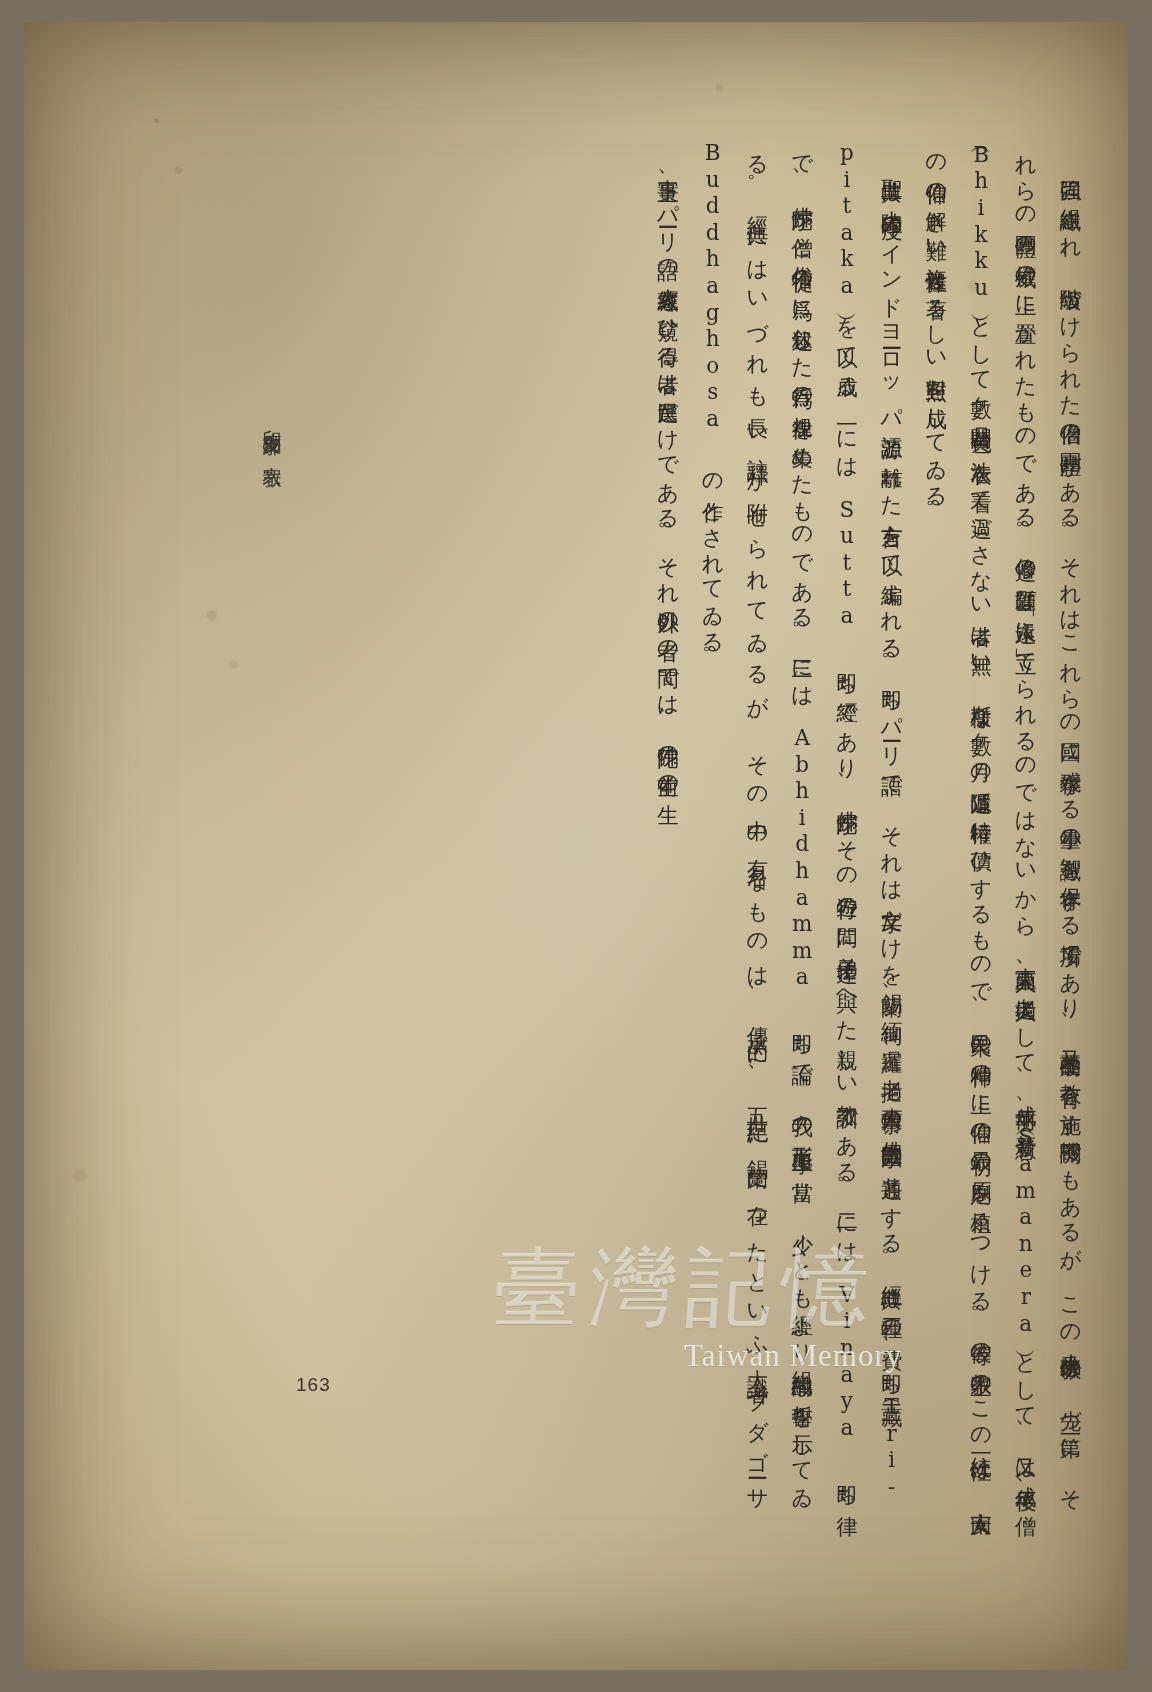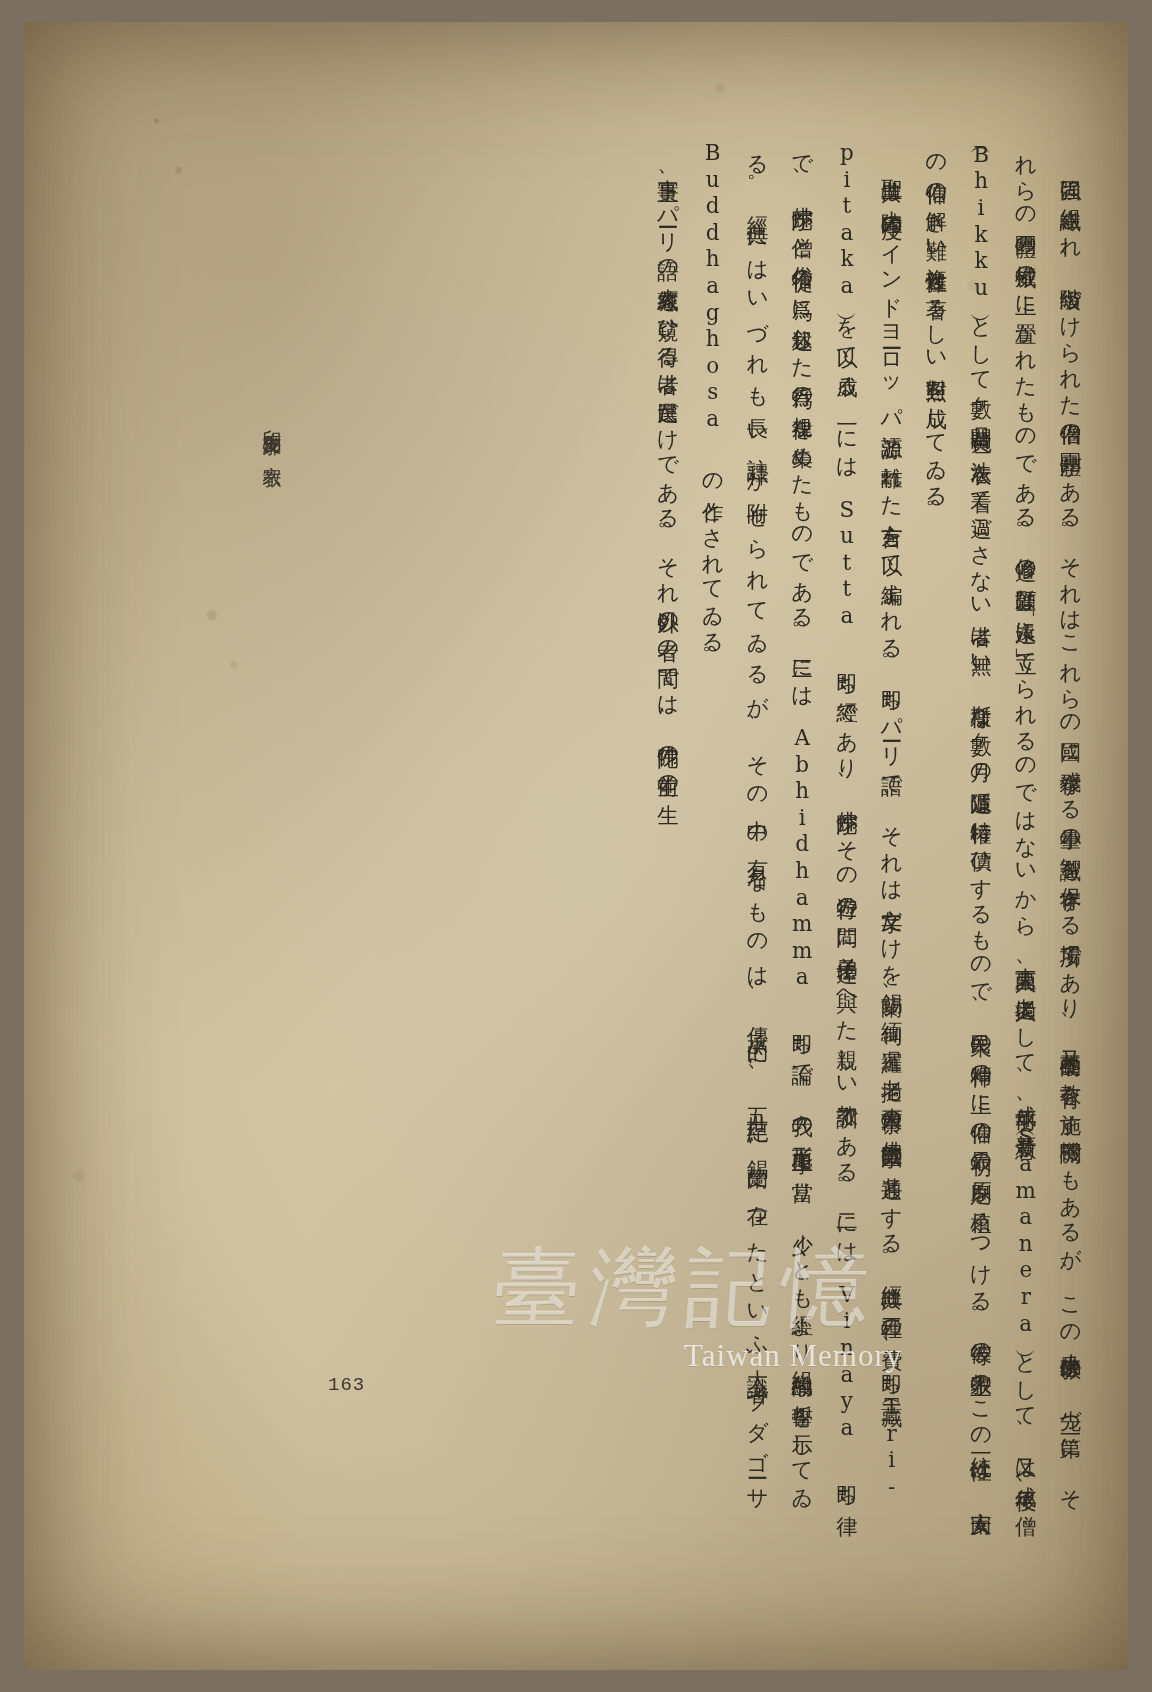--- a/index.html
+++ b/index.html
@@ -74,23 +74,22 @@
     letter-spacing: 3px;
     color: #3a342a;
     font-family: "DejaVu Serif", "Liberation Serif", serif;
   }
   #pagenum {
     position: absolute;
     left: 272px;
     top: 1352px;
     font-size: 19px;
     color: #3a342a;
-    font-family: Liberation Mono, monospace;
+    font-family: Liberation Sans, sans-serif;
     letter-spacing: 1px;
-    margin-left: 32px;
   }
   
   #watermark {
     position: absolute;
     left: 430px;
     top: 1180px;
     width: 560px;
     height: 250px;
     pointer-events: none;
     color: rgba(255,255,255,0.55);

